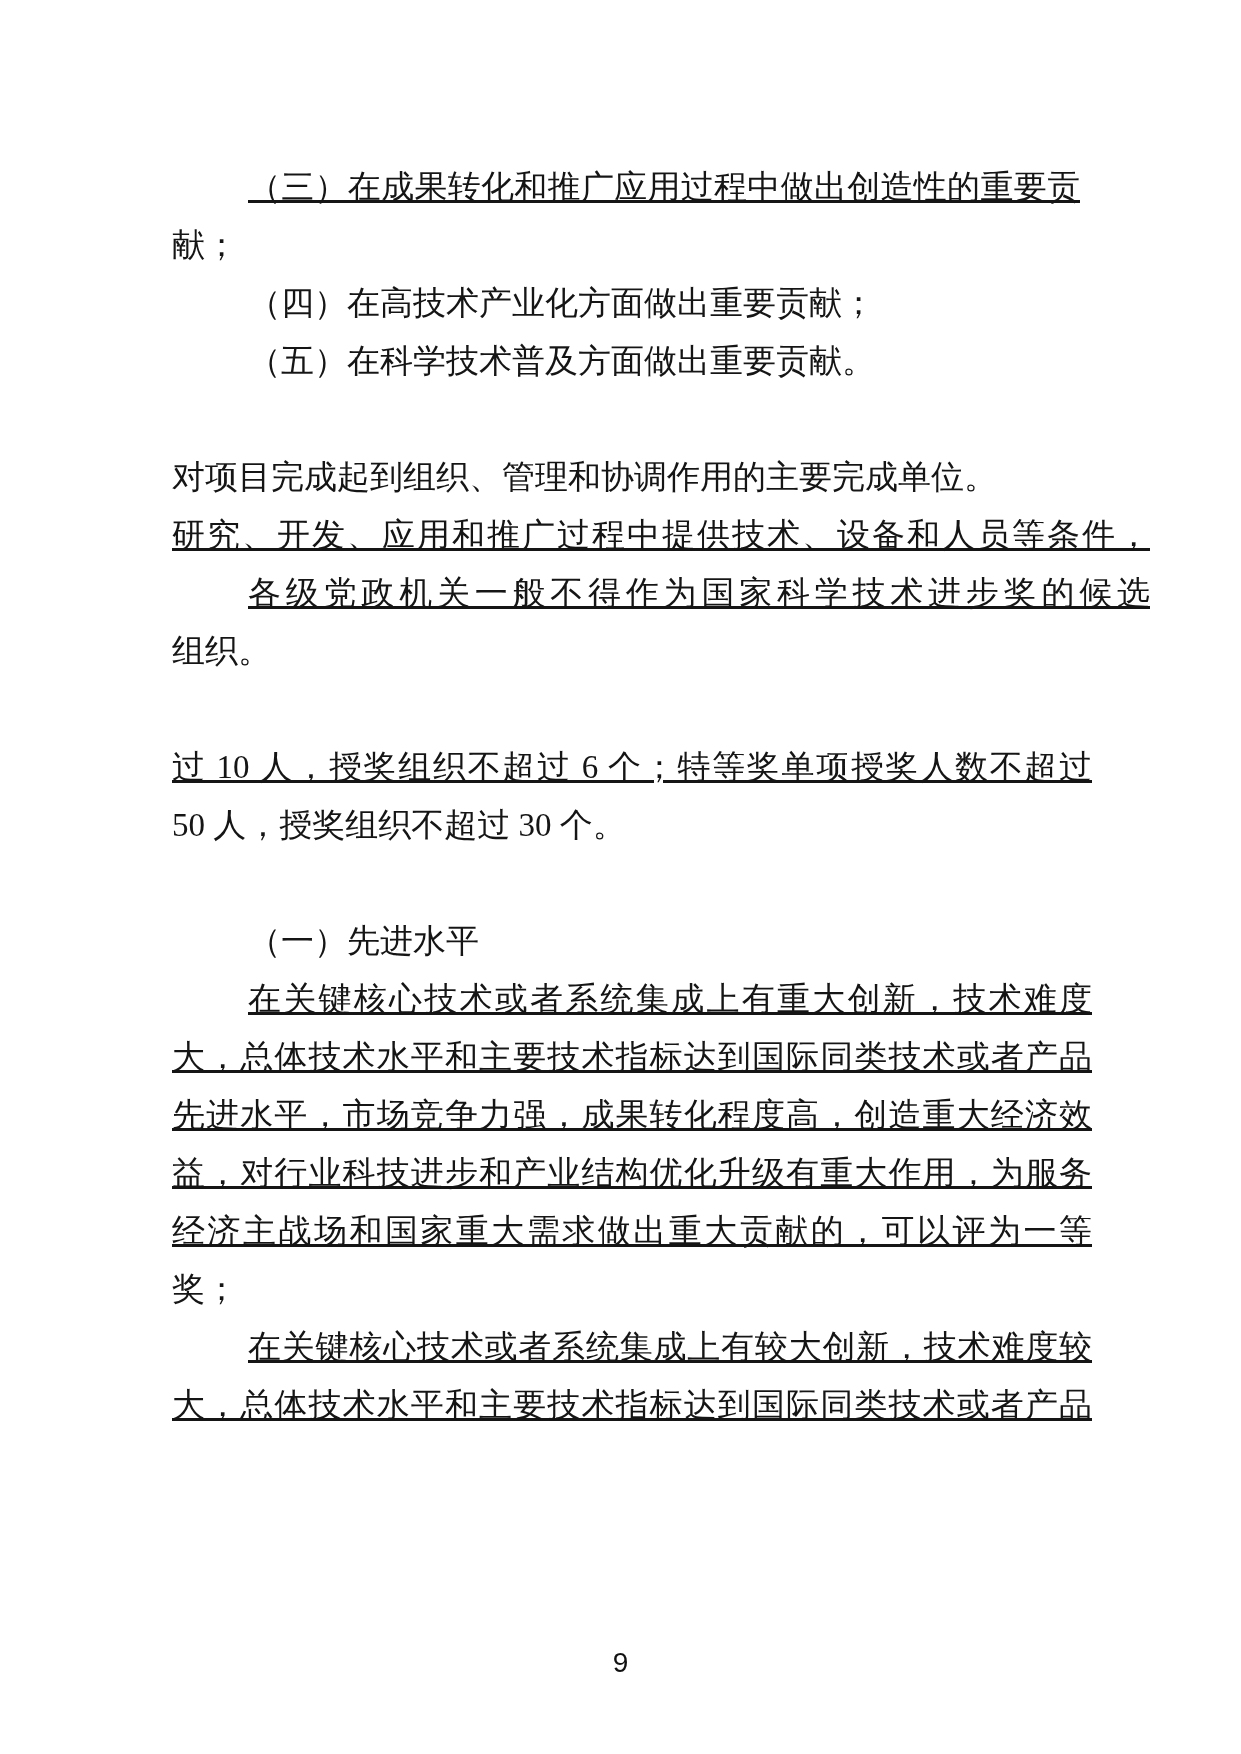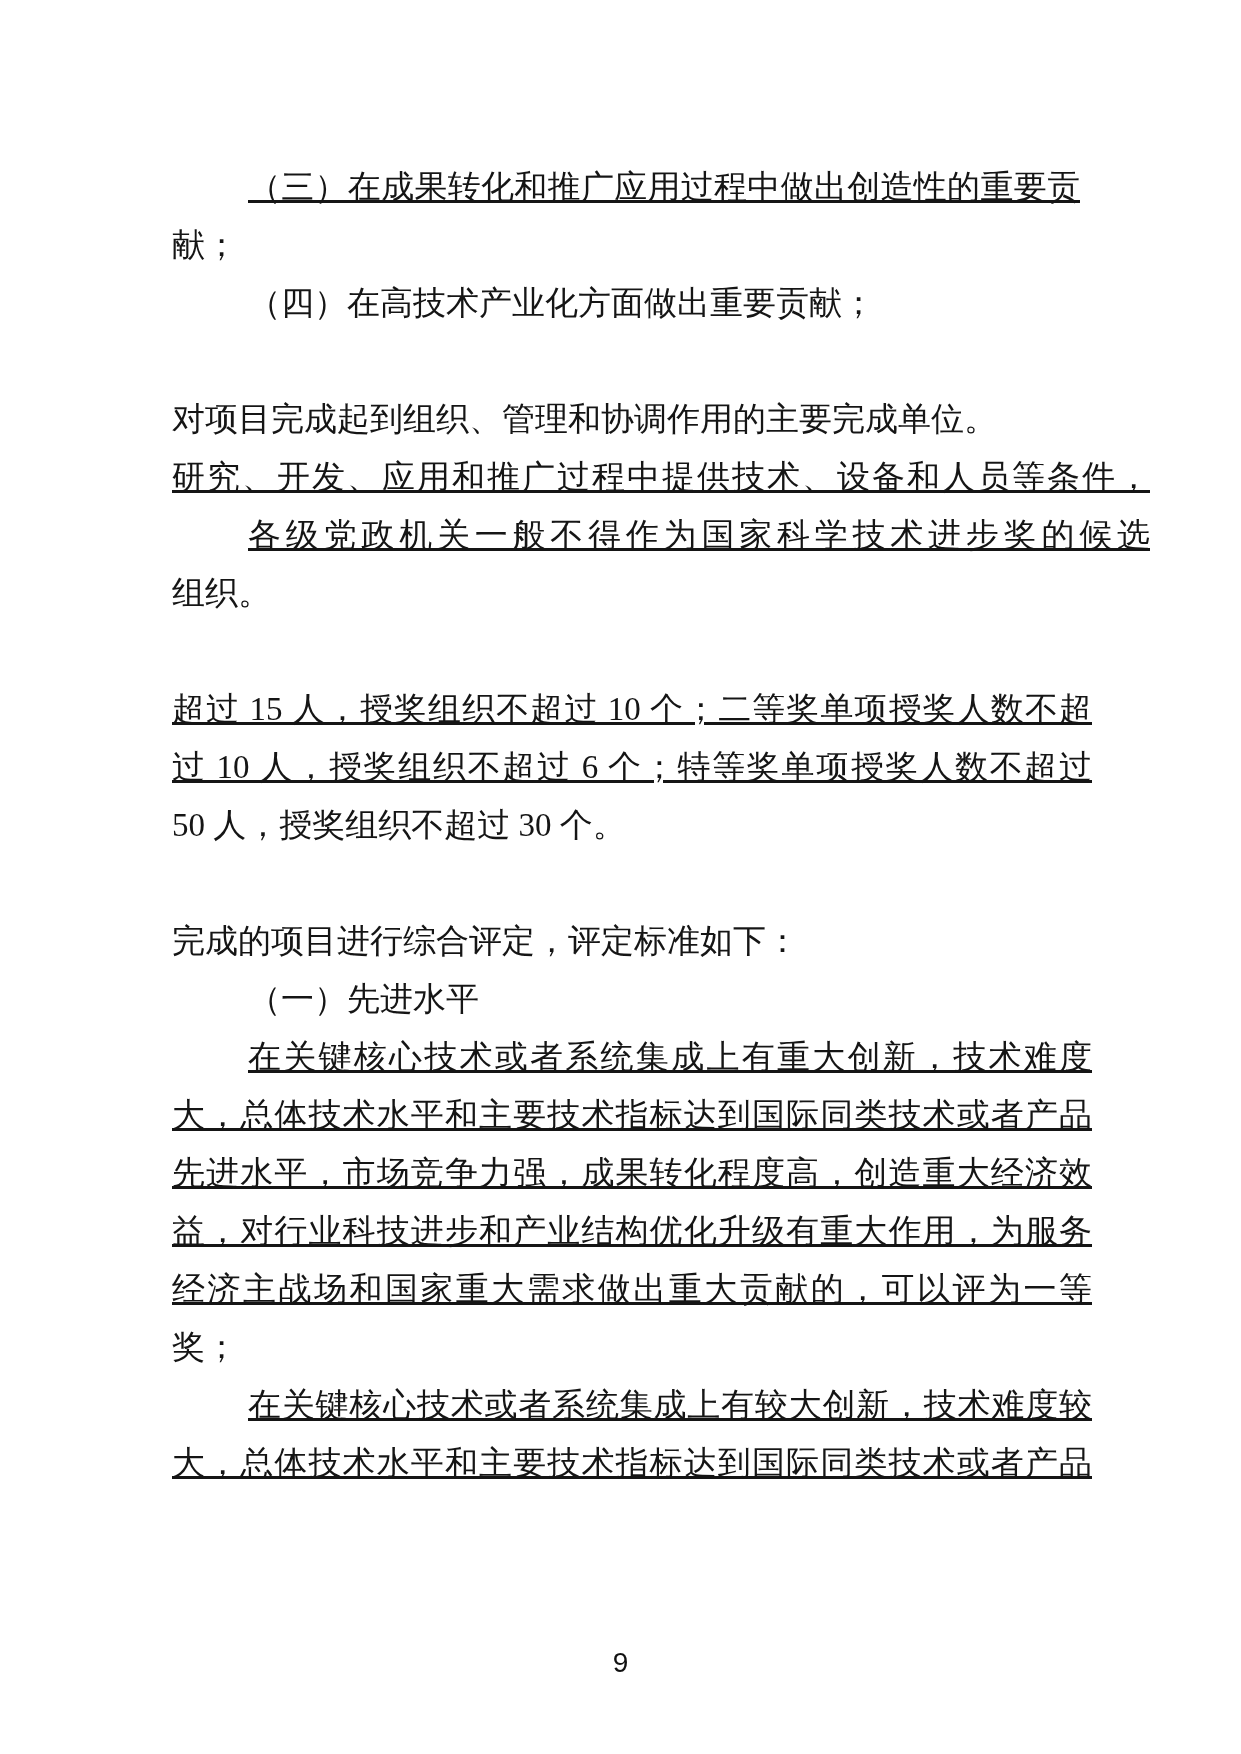--- a/index.html
+++ b/index.html
@@ -58,40 +58,39 @@
 </style>
 </head>
 <body>
 
 <div class="page">
   <div class="text-block">
 
     <div class="line indent fill-c">（三）在成果转化和推广应用过程中做出创造性的重要贡</div>
     <div class="line">献；</div>
     <div class="line indent">（四）在高技术产业化方面做出重要贡献；</div>
+    <div class="line indent">（五）在科学技术普及方面做出重要贡献。</div>
 
     <div class="line indent fill-d">
       
     </div>
     <div class="line">对项目完成起到组织、管理和协调作用的主要完成单位。</div>
     <div class="line fill-b">研究、开发、应用和推广过程中提供技术、设备和人员等条件，</div>
     <div class="line indent fill-b">各级党政机关一般不得作为国家科学技术进步奖的候选</div>
     <div class="line">组织。</div>
 
     <div class="line indent fill-a">
       
     </div>
-    <div class="line fill-a">超过 15 人，授奖组织不超过 10 个；二等奖单项授奖人数不超</div>
     <div class="line fill-a">过 10 人，授奖组织不超过 6 个；特等奖单项授奖人数不超过</div>
     <div class="line">50 人，授奖组织不超过 30 个。</div>
 
     <div class="line indent fill-a">
       
     </div>
-    <div class="line">完成的项目进行综合评定，评定标准如下：</div>
     <div class="line indent">（一）先进水平</div>
 
     <div class="line indent fill-a">在关键核心技术或者系统集成上有重大创新，技术难度</div>
     <div class="line fill-a">大，总体技术水平和主要技术指标达到国际同类技术或者产品</div>
     <div class="line fill-a">先进水平，市场竞争力强，成果转化程度高，创造重大经济效</div>
     <div class="line fill-a">益，对行业科技进步和产业结构优化升级有重大作用，为服务</div>
     <div class="line fill-a">经济主战场和国家重大需求做出重大贡献的，可以评为一等</div>
     <div class="line">奖；</div>
 
     <div class="line indent fill-a">在关键核心技术或者系统集成上有较大创新，技术难度较</div>

